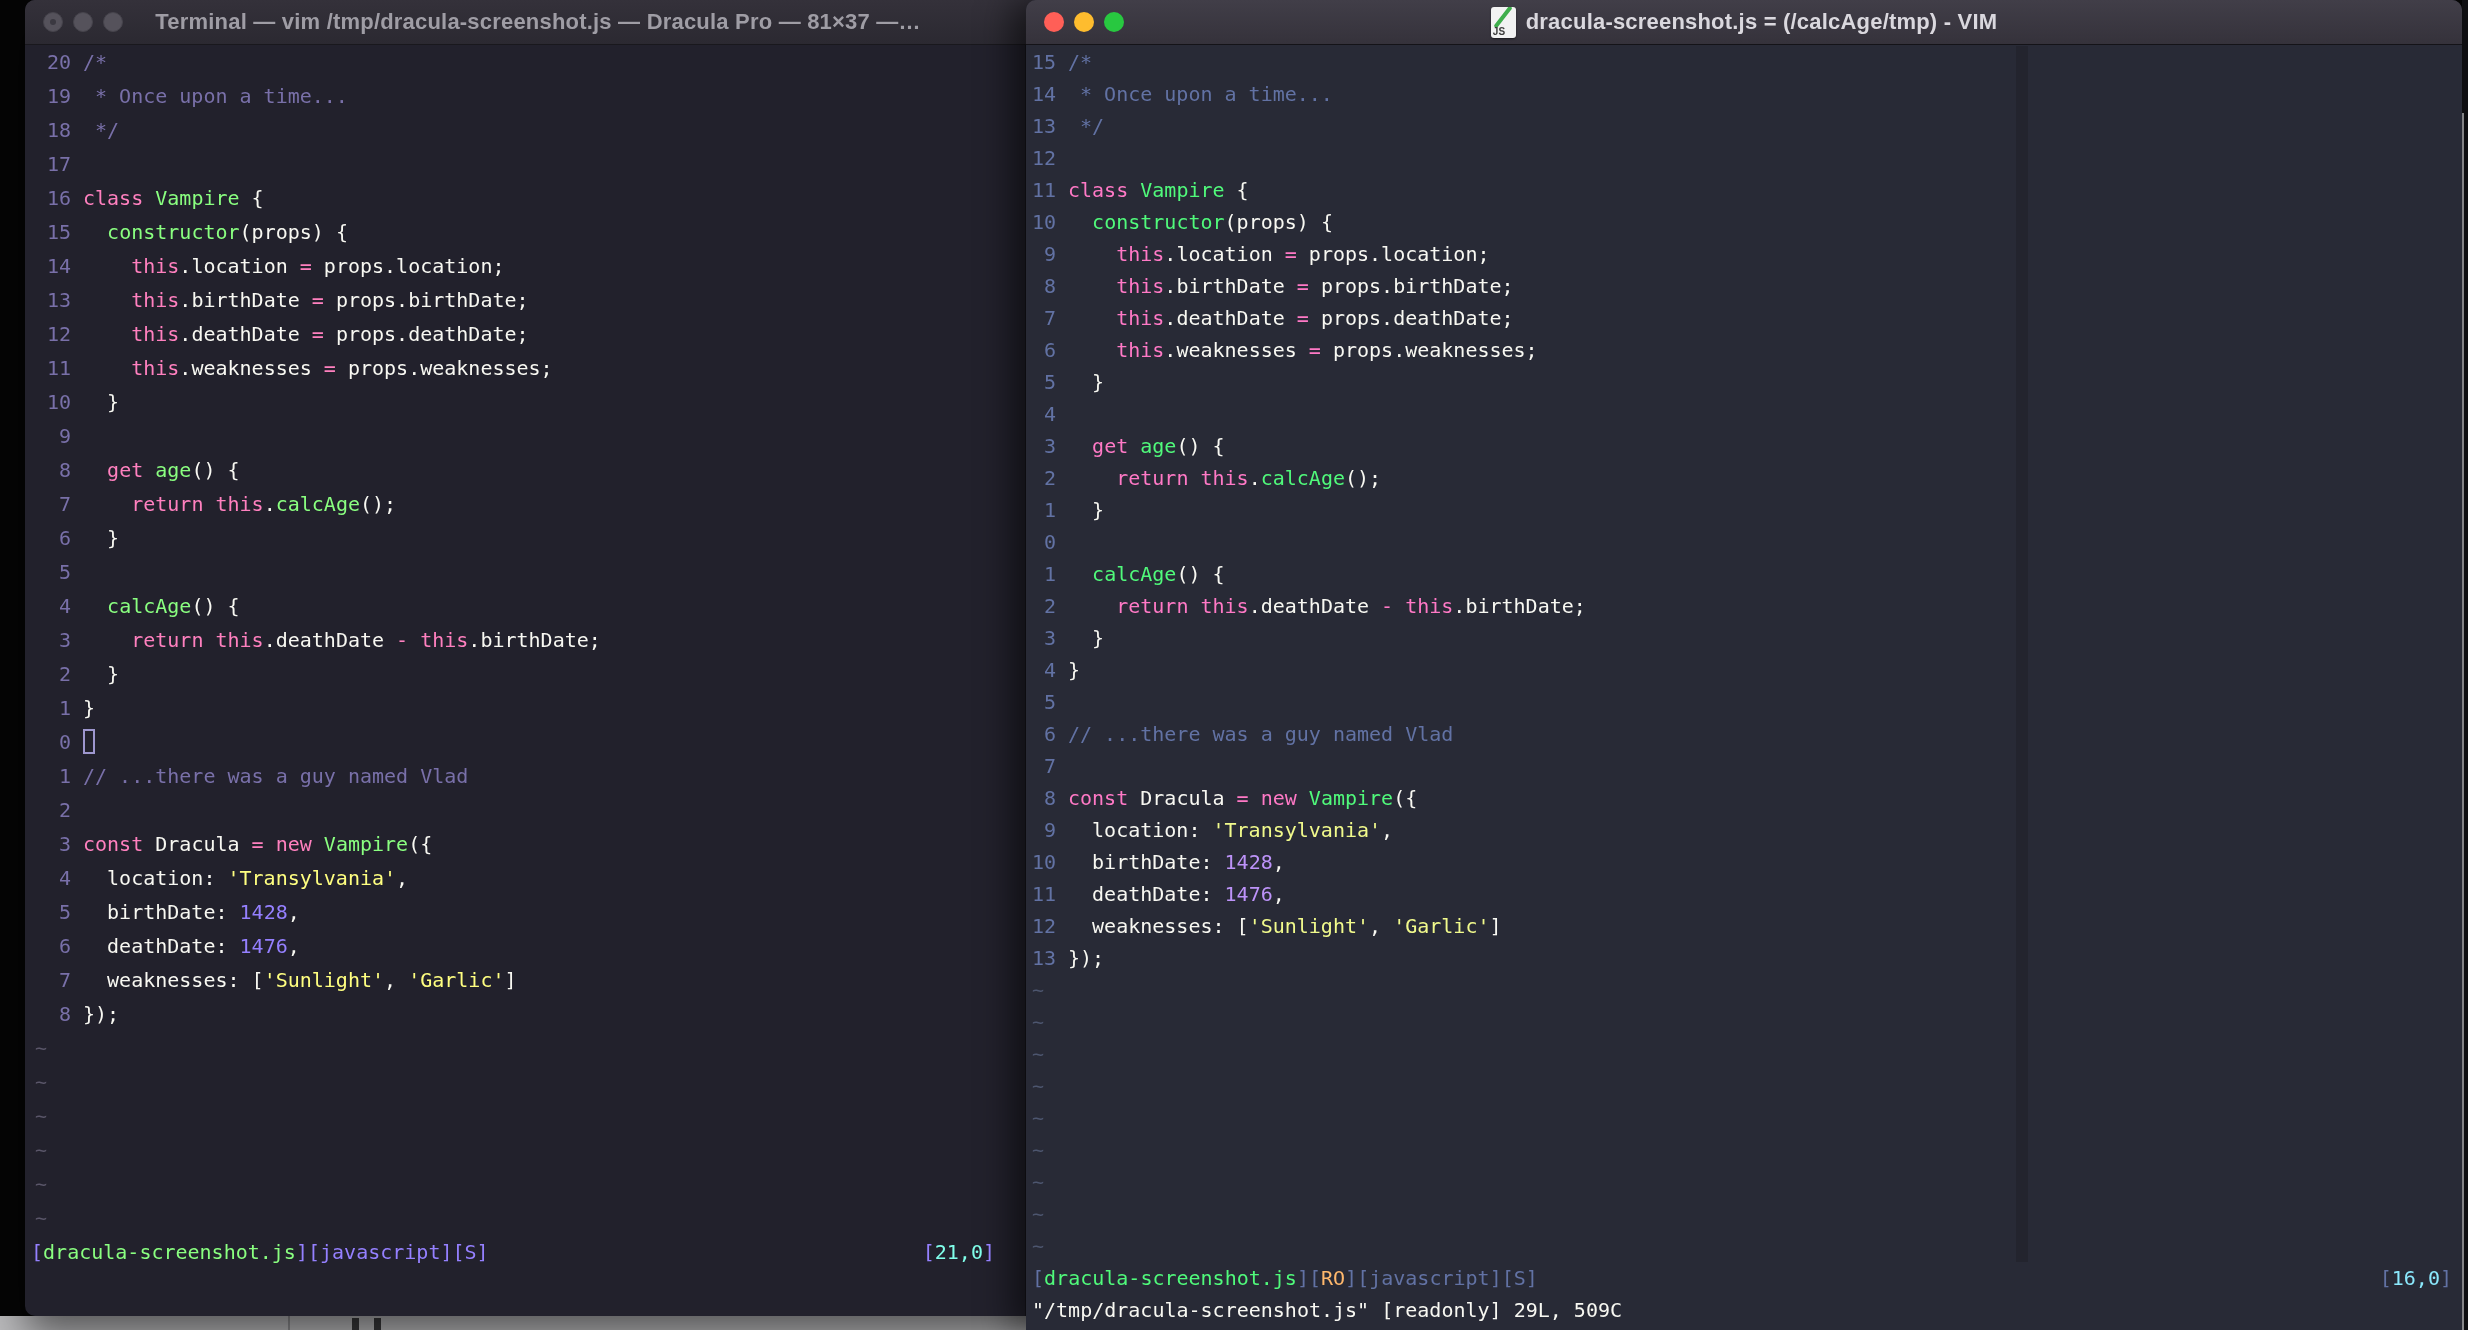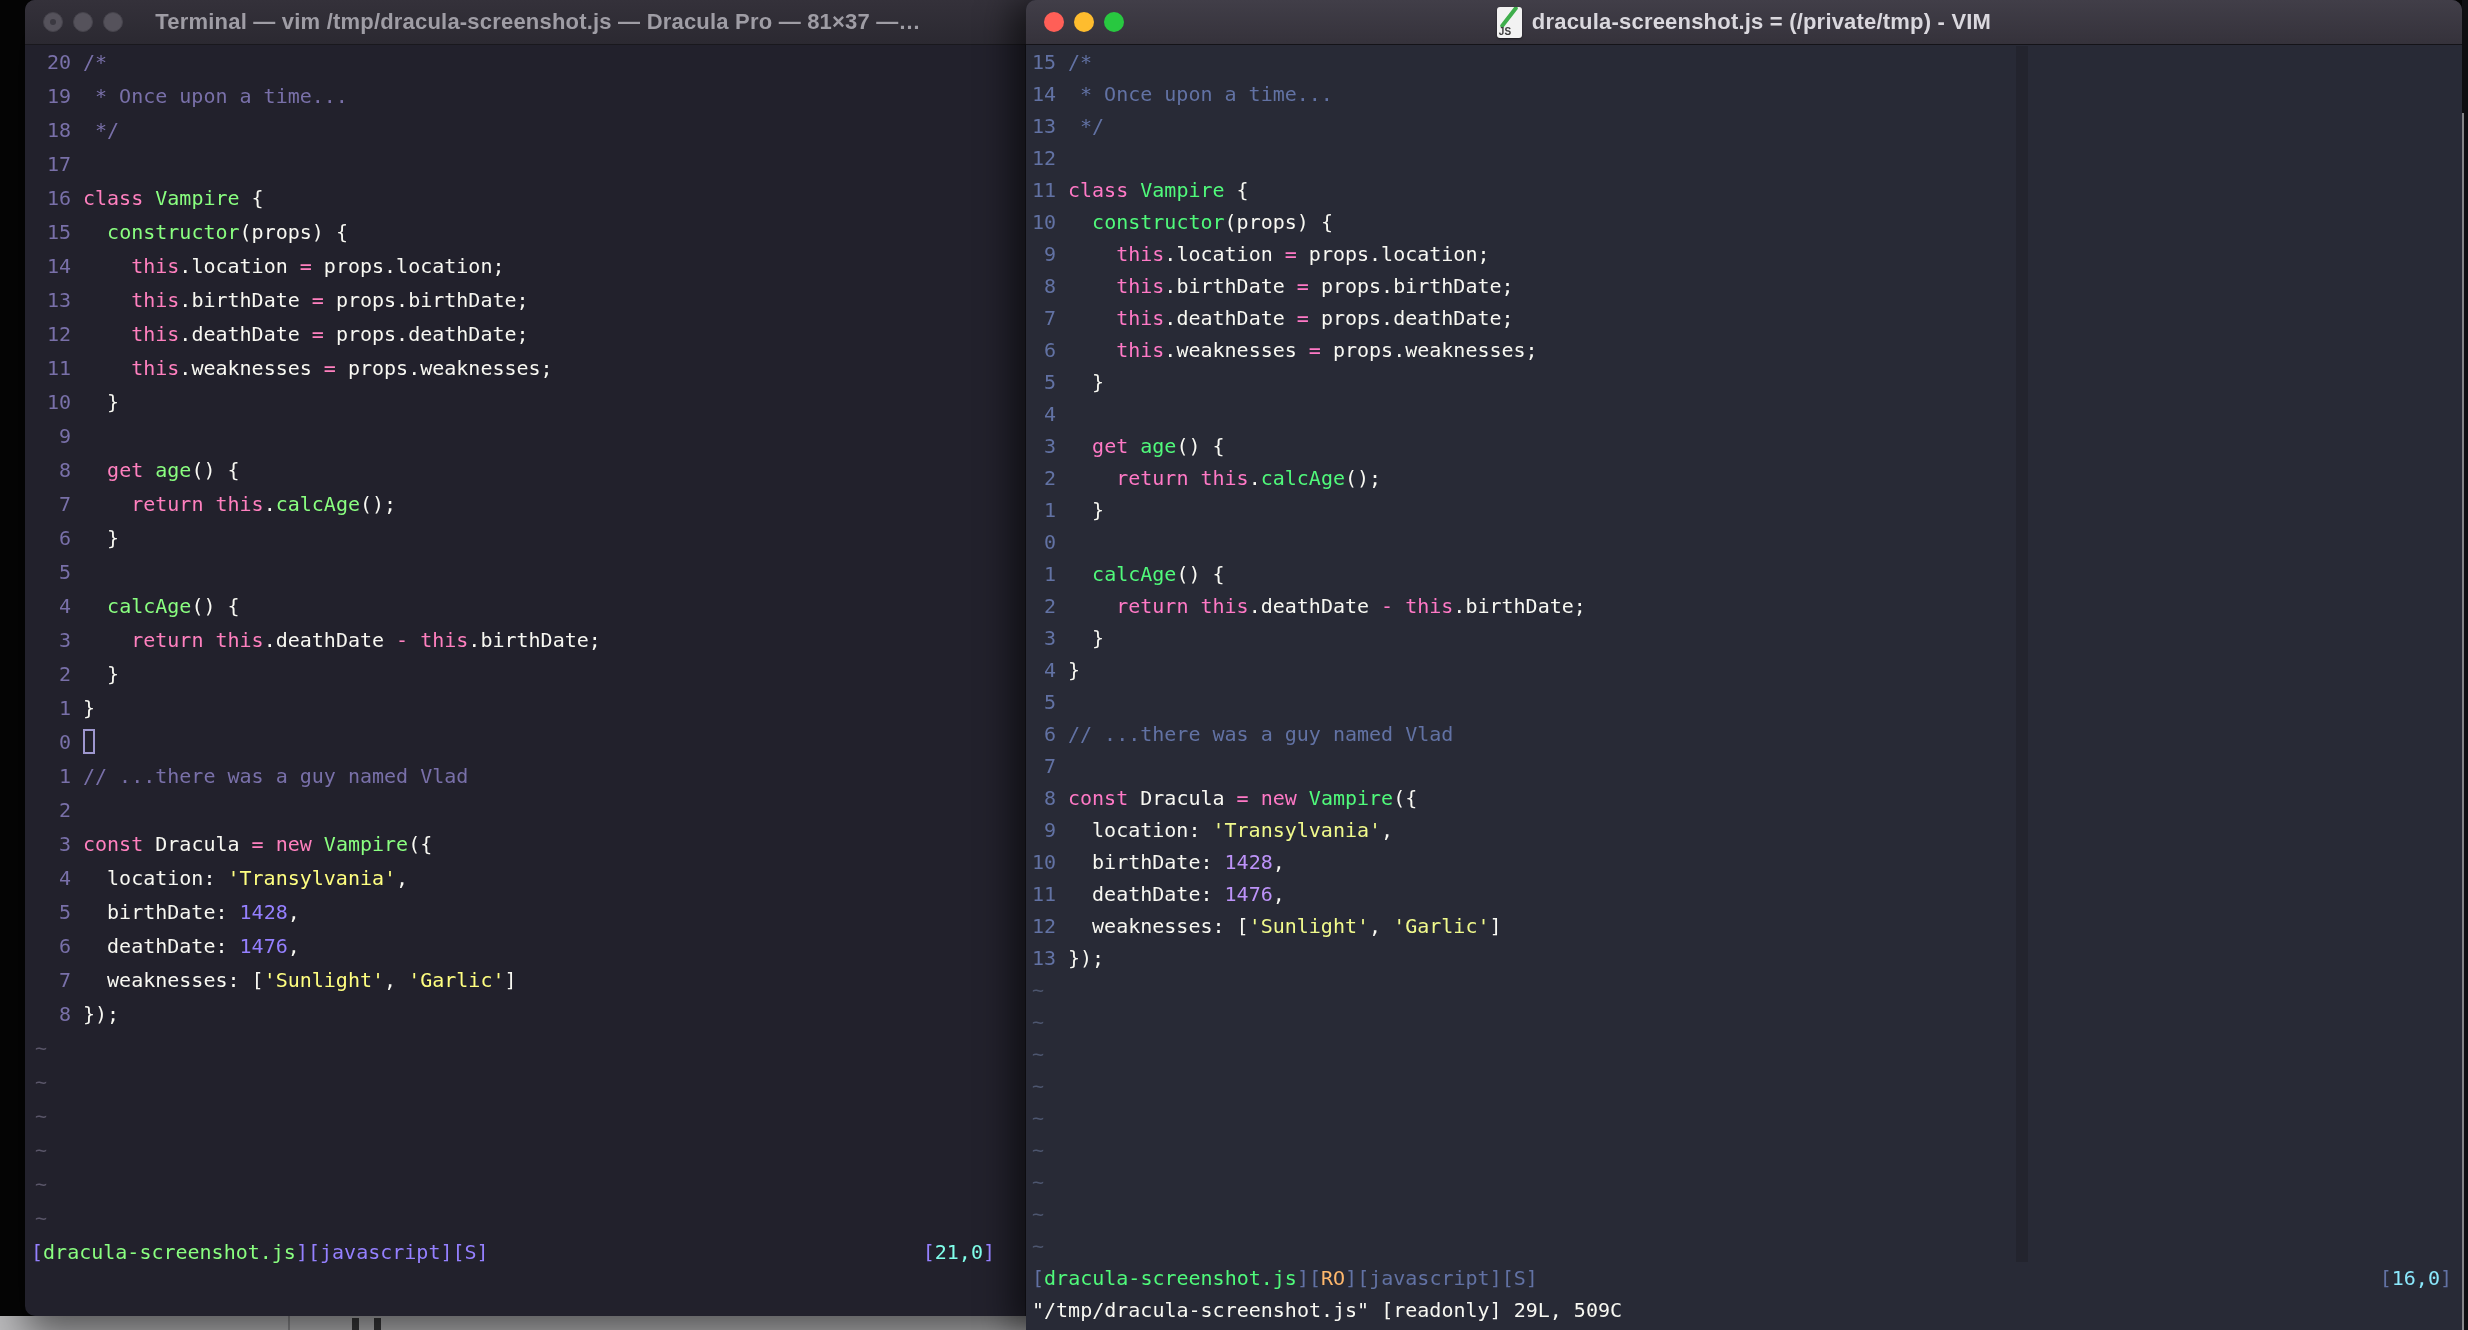--- a/index.html
+++ b/index.html
@@ -101,19 +101,19 @@
       <div class="dots">
         <span class="dot" style="background: rgb(255, 95, 87);"></span>
         <span class="dot" style="background: rgb(254, 188, 46);"></span>
         <span class="dot" style="background: rgb(40, 200, 64);"></span>
       </div>
       <span class="wtitle">
         <span class="doc-icon">
           <span class="pencil"></span>
           <span class="js-label">JS</span>
         </span>
-        <span>dracula-screenshot.js = (/private/tmp) - VIM</span>
+        <span>dracula-screenshot.js = (/calcAge/tmp) - VIM</span>
       </span>
     </div>
     <div class="code"><div class="row"><span class="num" style="color: rgb(98, 114, 164);">15</span><span style="color: rgb(98, 114, 164);">/*</span></div><div class="row"><span class="num" style="color: rgb(98, 114, 164);">14</span><span style="color: rgb(98, 114, 164);"> * Once upon a time...</span></div><div class="row"><span class="num" style="color: rgb(98, 114, 164);">13</span><span style="color: rgb(98, 114, 164);"> */</span></div><div class="row"><span class="num" style="color: rgb(98, 114, 164);">12</span></div><div class="row"><span class="num" style="color: rgb(98, 114, 164);">11</span><span style="color: rgb(255, 121, 198);">class</span><span style="color: rgb(248, 248, 242);"> </span><span style="color: rgb(80, 250, 123);">Vampire</span><span style="color: rgb(248, 248, 242);"> {</span></div><div class="row"><span class="num" style="color: rgb(98, 114, 164);">10</span><span style="color: rgb(248, 248, 242);">  </span><span style="color: rgb(80, 250, 123);">constructor</span><span style="color: rgb(248, 248, 242);">(props) {</span></div><div class="row"><span class="num" style="color: rgb(98, 114, 164);">9</span><span style="color: rgb(248, 248, 242);">    </span><span style="color: rgb(255, 121, 198);">this</span><span style="color: rgb(248, 248, 242);">.location </span><span style="color: rgb(255, 121, 198);">=</span><span style="color: rgb(248, 248, 242);"> props.location;</span></div><div class="row"><span class="num" style="color: rgb(98, 114, 164);">8</span><span style="color: rgb(248, 248, 242);">    </span><span style="color: rgb(255, 121, 198);">this</span><span style="color: rgb(248, 248, 242);">.birthDate </span><span style="color: rgb(255, 121, 198);">=</span><span style="color: rgb(248, 248, 242);"> props.birthDate;</span></div><div class="row"><span class="num" style="color: rgb(98, 114, 164);">7</span><span style="color: rgb(248, 248, 242);">    </span><span style="color: rgb(255, 121, 198);">this</span><span style="color: rgb(248, 248, 242);">.deathDate </span><span style="color: rgb(255, 121, 198);">=</span><span style="color: rgb(248, 248, 242);"> props.deathDate;</span></div><div class="row"><span class="num" style="color: rgb(98, 114, 164);">6</span><span style="color: rgb(248, 248, 242);">    </span><span style="color: rgb(255, 121, 198);">this</span><span style="color: rgb(248, 248, 242);">.weaknesses </span><span style="color: rgb(255, 121, 198);">=</span><span style="color: rgb(248, 248, 242);"> props.weaknesses;</span></div><div class="row"><span class="num" style="color: rgb(98, 114, 164);">5</span><span style="color: rgb(248, 248, 242);">  }</span></div><div class="row"><span class="num" style="color: rgb(98, 114, 164);">4</span></div><div class="row"><span class="num" style="color: rgb(98, 114, 164);">3</span><span style="color: rgb(248, 248, 242);">  </span><span style="color: rgb(255, 121, 198);">get</span><span style="color: rgb(248, 248, 242);"> </span><span style="color: rgb(80, 250, 123);">age</span><span style="color: rgb(248, 248, 242);">() {</span></div><div class="row"><span class="num" style="color: rgb(98, 114, 164);">2</span><span style="color: rgb(248, 248, 242);">    </span><span style="color: rgb(255, 121, 198);">return</span><span style="color: rgb(248, 248, 242);"> </span><span style="color: rgb(255, 121, 198);">this</span><span style="color: rgb(248, 248, 242);">.</span><span style="color: rgb(80, 250, 123);">calcAge</span><span style="color: rgb(248, 248, 242);">();</span></div><div class="row"><span class="num" style="color: rgb(98, 114, 164);">1</span><span style="color: rgb(248, 248, 242);">  }</span></div><div class="row"><span class="num" style="color: rgb(98, 114, 164);">0</span></div><div class="row"><span class="num" style="color: rgb(98, 114, 164);">1</span><span style="color: rgb(248, 248, 242);">  </span><span style="color: rgb(80, 250, 123);">calcAge</span><span style="color: rgb(248, 248, 242);">() {</span></div><div class="row"><span class="num" style="color: rgb(98, 114, 164);">2</span><span style="color: rgb(248, 248, 242);">    </span><span style="color: rgb(255, 121, 198);">return</span><span style="color: rgb(248, 248, 242);"> </span><span style="color: rgb(255, 121, 198);">this</span><span style="color: rgb(248, 248, 242);">.deathDate </span><span style="color: rgb(255, 121, 198);">-</span><span style="color: rgb(248, 248, 242);"> </span><span style="color: rgb(255, 121, 198);">this</span><span style="color: rgb(248, 248, 242);">.birthDate;</span></div><div class="row"><span class="num" style="color: rgb(98, 114, 164);">3</span><span style="color: rgb(248, 248, 242);">  }</span></div><div class="row"><span class="num" style="color: rgb(98, 114, 164);">4</span><span style="color: rgb(248, 248, 242);">}</span></div><div class="row"><span class="num" style="color: rgb(98, 114, 164);">5</span></div><div class="row"><span class="num" style="color: rgb(98, 114, 164);">6</span><span style="color: rgb(98, 114, 164);">// ...there was a guy named Vlad</span></div><div class="row"><span class="num" style="color: rgb(98, 114, 164);">7</span></div><div class="row"><span class="num" style="color: rgb(98, 114, 164);">8</span><span style="color: rgb(255, 121, 198);">const</span><span style="color: rgb(248, 248, 242);"> Dracula </span><span style="color: rgb(255, 121, 198);">=</span><span style="color: rgb(248, 248, 242);"> </span><span style="color: rgb(255, 121, 198);">new</span><span style="color: rgb(248, 248, 242);"> </span><span style="color: rgb(80, 250, 123);">Vampire</span><span style="color: rgb(248, 248, 242);">({</span></div><div class="row"><span class="num" style="color: rgb(98, 114, 164);">9</span><span style="color: rgb(248, 248, 242);">  location: </span><span style="color: rgb(241, 250, 140);">'Transylvania'</span><span style="color: rgb(248, 248, 242);">,</span></div><div class="row"><span class="num" style="color: rgb(98, 114, 164);">10</span><span style="color: rgb(248, 248, 242);">  birthDate: </span><span style="color: rgb(189, 147, 249);">1428</span><span style="color: rgb(248, 248, 242);">,</span></div><div class="row"><span class="num" style="color: rgb(98, 114, 164);">11</span><span style="color: rgb(248, 248, 242);">  deathDate: </span><span style="color: rgb(189, 147, 249);">1476</span><span style="color: rgb(248, 248, 242);">,</span></div><div class="row"><span class="num" style="color: rgb(98, 114, 164);">12</span><span style="color: rgb(248, 248, 242);">  weaknesses: [</span><span style="color: rgb(241, 250, 140);">'Sunlight'</span><span style="color: rgb(248, 248, 242);">, </span><span style="color: rgb(241, 250, 140);">'Garlic'</span><span style="color: rgb(248, 248, 242);">]</span></div><div class="row"><span class="num" style="color: rgb(98, 114, 164);">13</span><span style="color: rgb(248, 248, 242);">});</span></div><div class="row"><span style="color: rgb(77, 86, 111);">~</span></div><div class="row"><span style="color: rgb(77, 86, 111);">~</span></div><div class="row"><span style="color: rgb(77, 86, 111);">~</span></div><div class="row"><span style="color: rgb(77, 86, 111);">~</span></div><div class="row"><span style="color: rgb(77, 86, 111);">~</span></div><div class="row"><span style="color: rgb(77, 86, 111);">~</span></div><div class="row"><span style="color: rgb(77, 86, 111);">~</span></div><div class="row"><span style="color: rgb(77, 86, 111);">~</span></div><div class="row"><span style="color: rgb(77, 86, 111);">~</span></div><div class="row statusrow"><span style="color: rgb(98, 114, 164);">[</span><span style="color: rgb(80, 250, 123);">dracula-screenshot.js</span><span style="color: rgb(98, 114, 164);">][</span><span style="color: rgb(255, 184, 108);">RO</span><span style="color: rgb(98, 114, 164);">][</span><span style="color: rgb(98, 114, 164);">javascript</span><span style="color: rgb(98, 114, 164);">][</span><span style="color: rgb(98, 114, 164);">S</span><span style="color: rgb(98, 114, 164);">]</span><span class="status-right"><span style="color: rgb(98, 114, 164);">[</span><span style="color: rgb(139, 233, 253);">16,0</span><span style="color: rgb(98, 114, 164);">]</span></span></div><div class="row statusrow"><span style="color: rgb(248, 248, 242);">"/tmp/dracula-screenshot.js" [readonly] 29L, 509C</span></div></div>
   </div>
 
 </div>
 
 </body></html>

